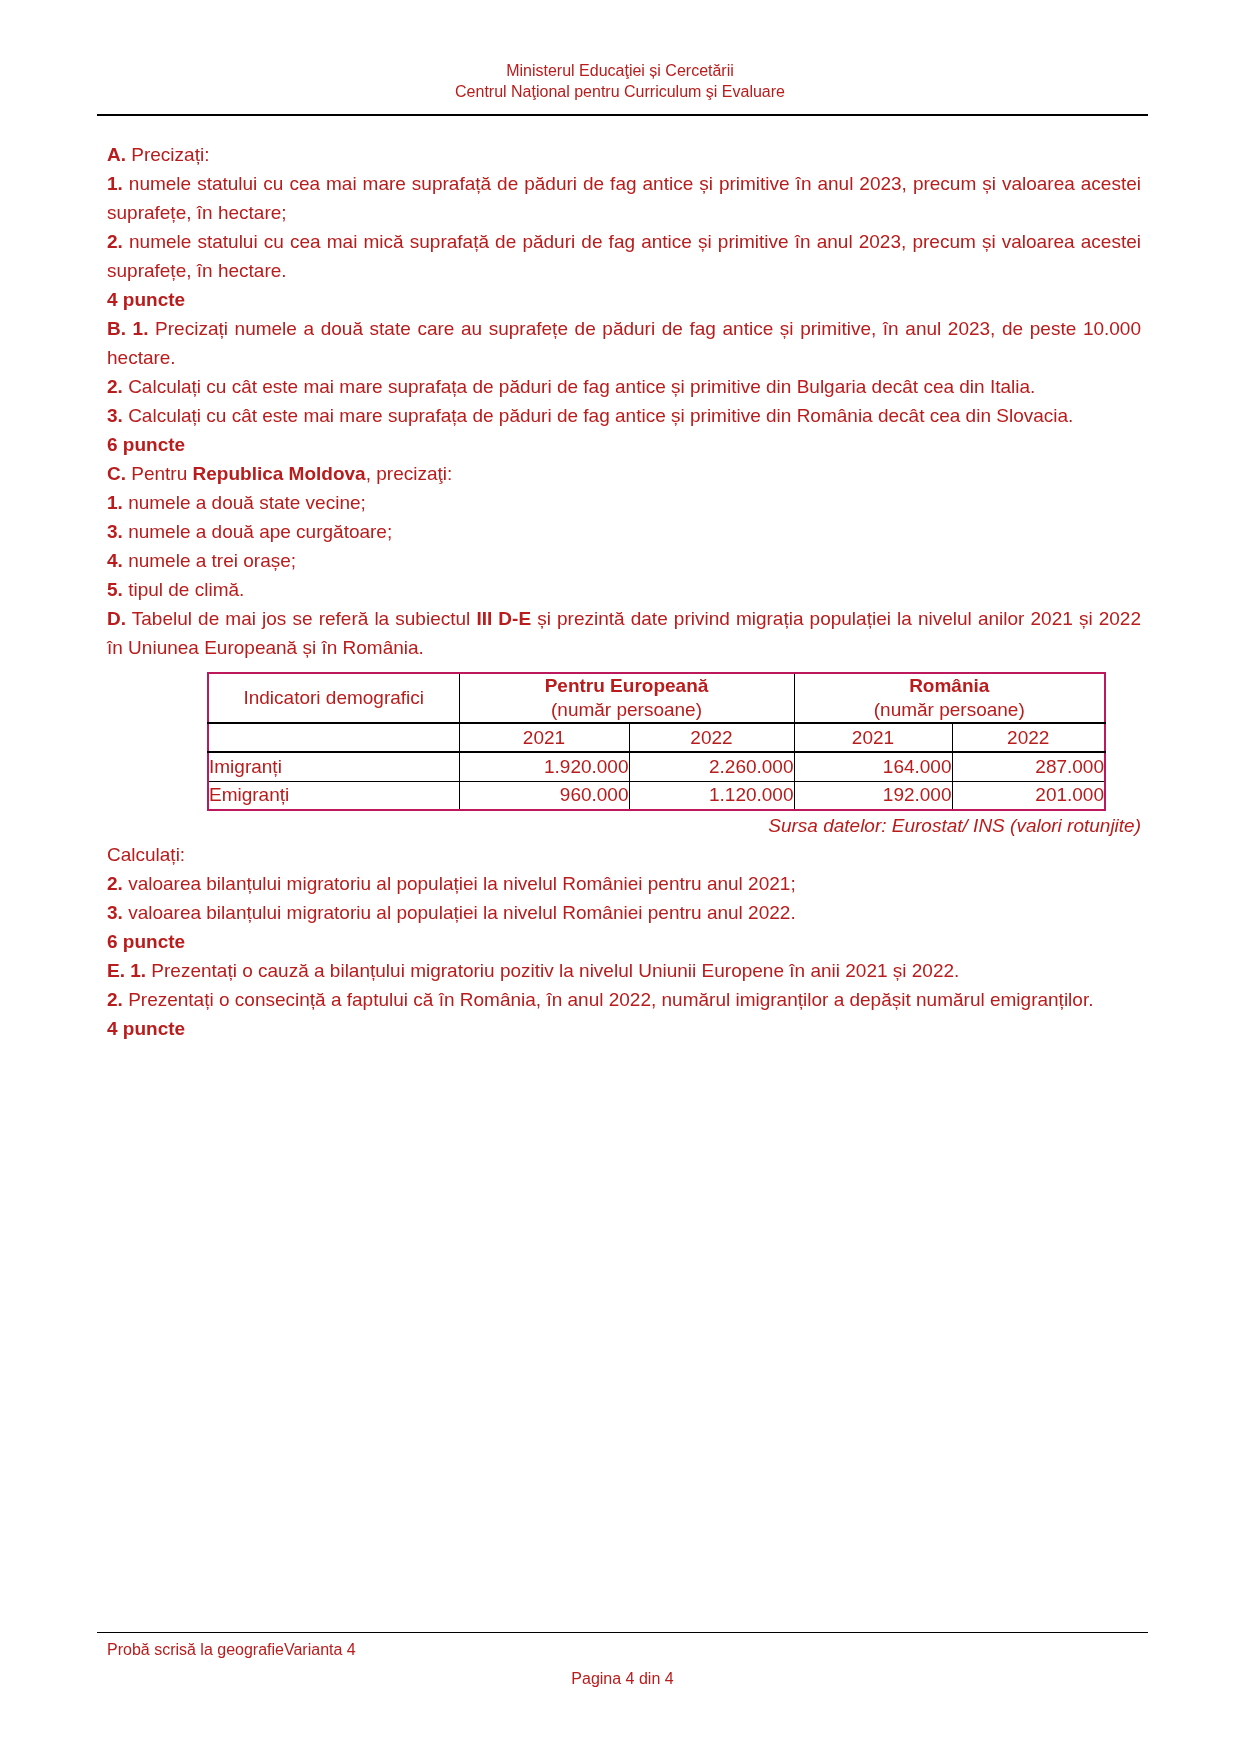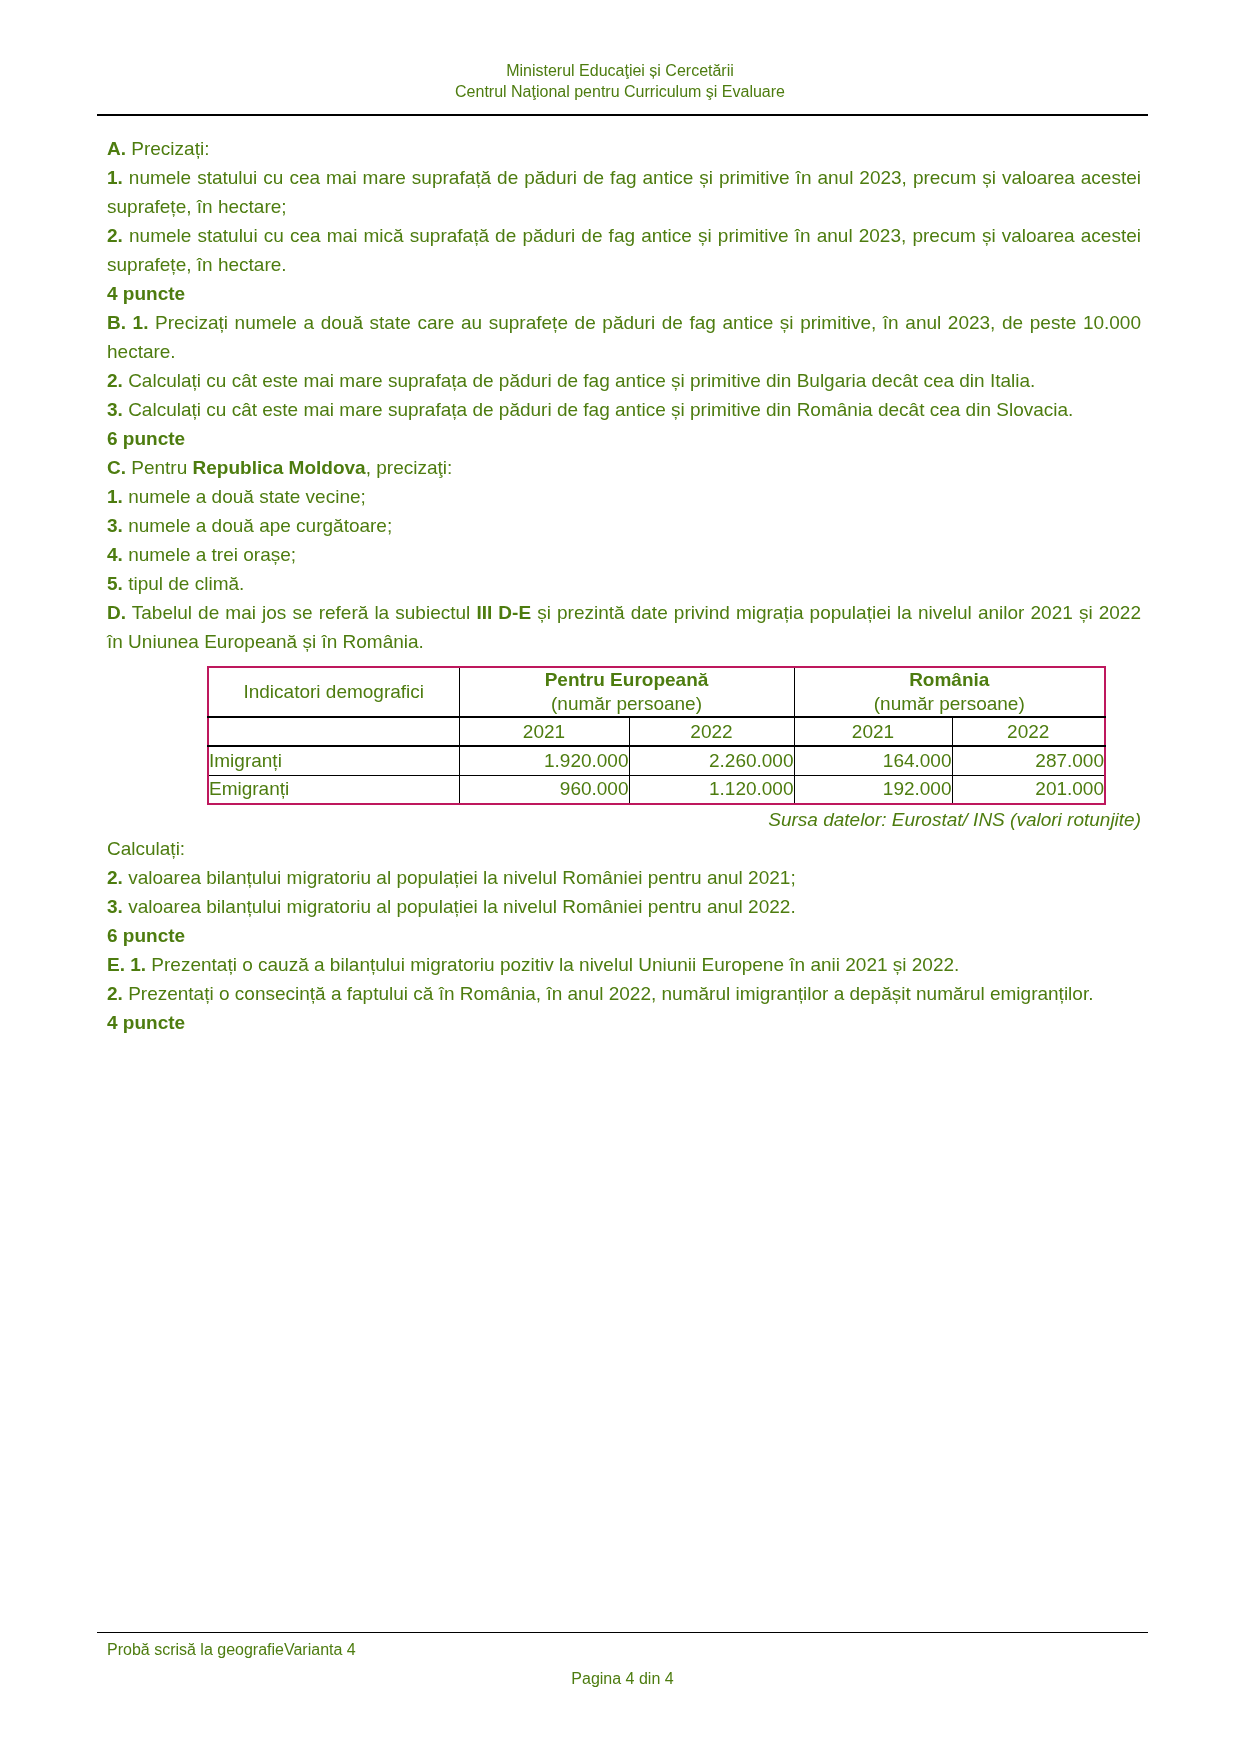--- a/index.html
+++ b/index.html
@@ -3,21 +3,21 @@
 <meta charset="utf-8">
 <style>
   * { box-sizing: border-box; }
   html, body { margin: 0; padding: 0; background: #e8e8e8; }
   .page {
     position: relative;
     width: 1240px;
     height: 1755px;
     margin: 0 auto;
     background: #ffffff;
-    color: #4d7c0f;
+    color: #b91c1c;
     font-family: "Liberation Sans", sans-serif;
     font-size: 19px;
     overflow: hidden;
   }
   .doc-header {
     position: absolute;
     top: 60px;
     left: 0;
     width: 100%;
     text-align: center;
@@ -26,21 +26,21 @@
   }
   .hdr-rule {
     position: absolute;
     top: 114px;
     left: 97px;
     width: 1051px;
     border-top: 2px solid #000;
   }
   .content {
     position: absolute;
-    top: 134px;
+    top: 140px;
     left: 107px;
     width: 1034px;
   }
   .content p { margin: 0; line-height: 29px; }
   .para { text-align: justify; }
   .points {
     font-weight: bold;
     padding-right: 44px;
     line-height: 29px;
   }

